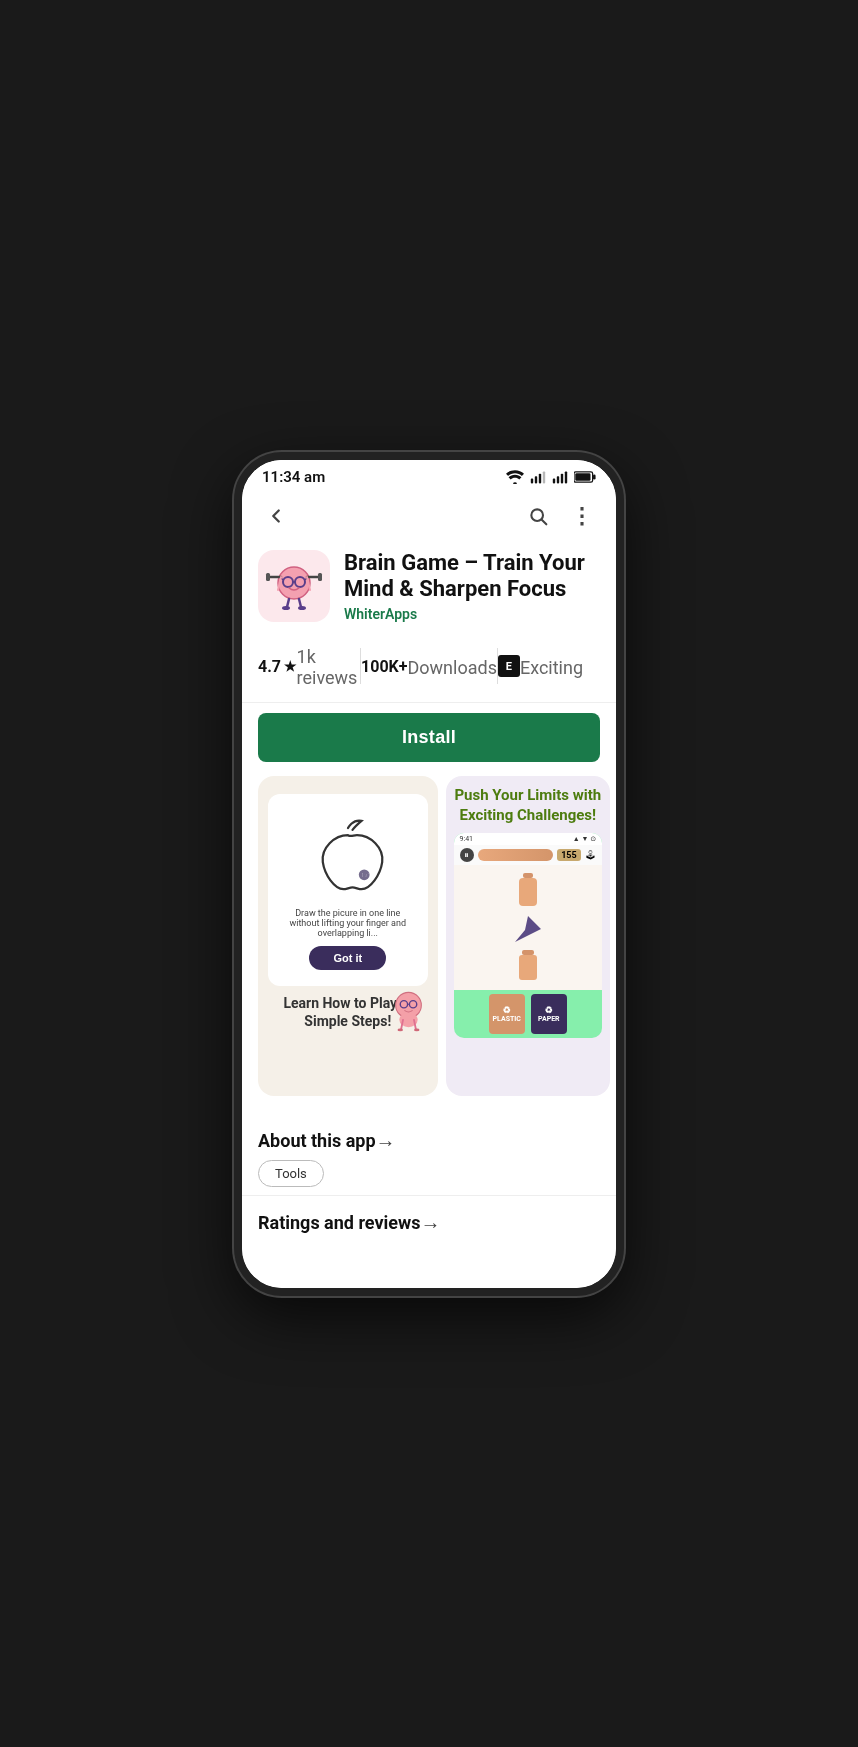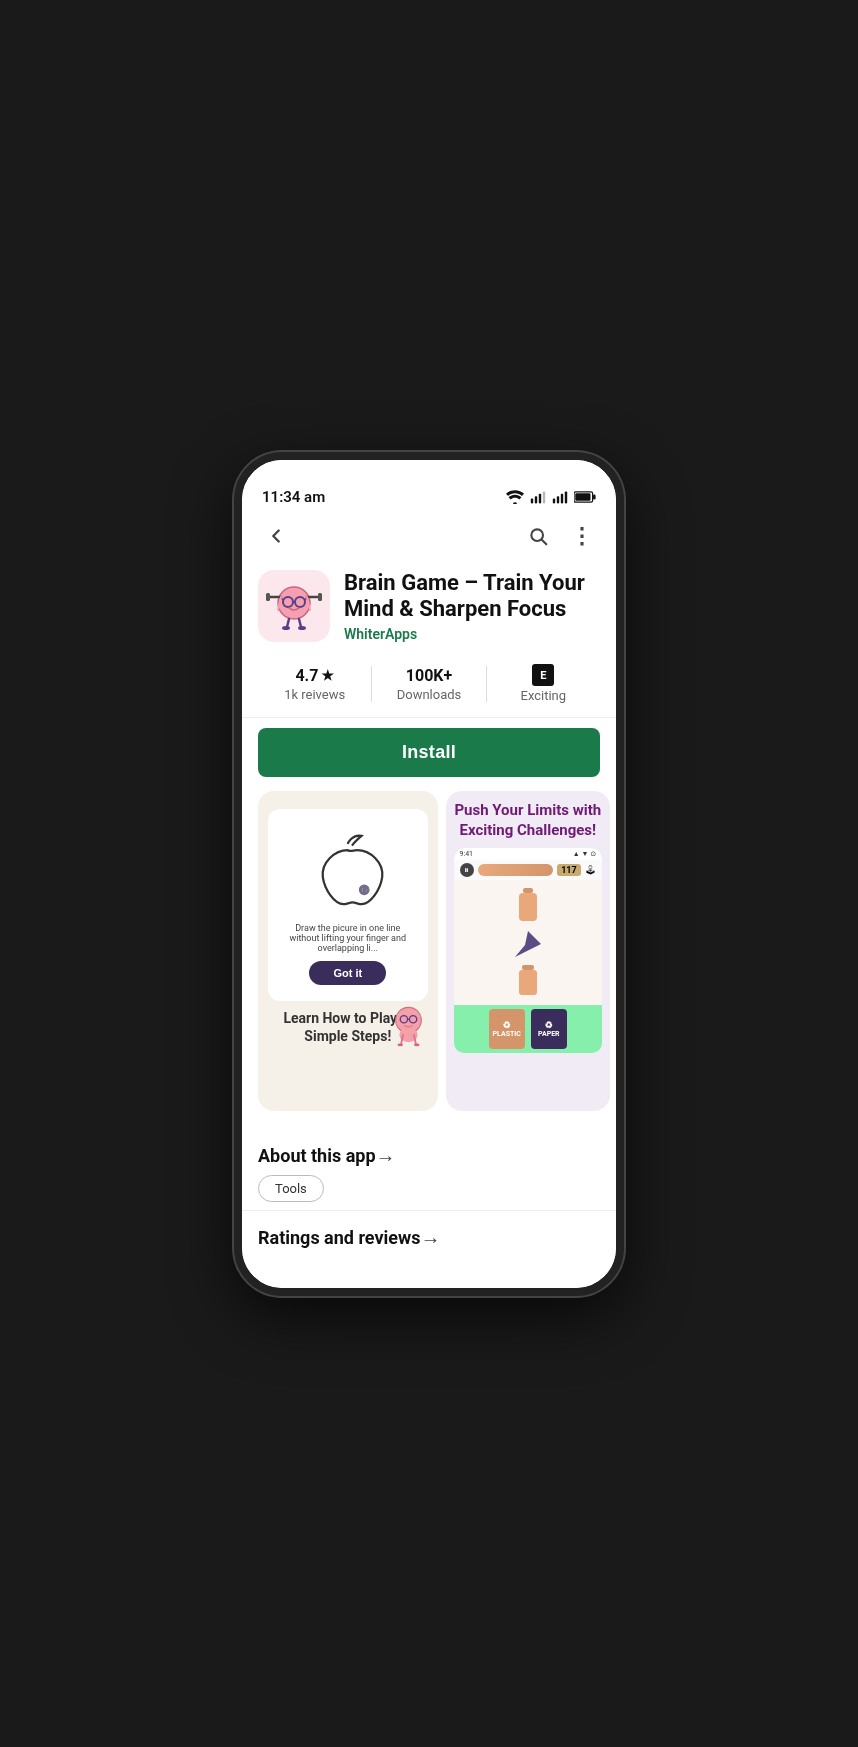--- a/index.html
+++ b/index.html
@@ -33,21 +33,21 @@
       background: #fff;
       scrollbar-width: none;
     }
     .phone-inner::-webkit-scrollbar { display: none; }
 
     
     .status-bar {
       display: flex;
       justify-content: space-between;
       align-items: center;
-      padding: 28px 20px 4px 20px;
+      padding: 8px 20px 4px 20px;
       background: #fff;
     }
     .status-time {
       font-size: 15px;
       font-weight: 600;
       color: #111;
     }
     .status-icons {
       display: flex;
       align-items: center;
@@ -117,34 +117,34 @@
     
     .stats-row {
       display: flex;
       justify-content: space-around;
       align-items: center;
       padding: 10px 16px 14px 16px;
       border-bottom: 1px solid #eee;
     }
     .stat-item {
       display: flex;
-      flex-direction: column;
+      flex-direction: row;
       align-items: center;
       flex: 1;
     }
     .stat-value {
       font-size: 16px;
       font-weight: 700;
       color: #111;
       display: flex;
       align-items: center;
       gap: 3px;
     }
     .stat-label {
-      font-size: 13px;
+      font-size: 18px;
       color: #666;
       margin-top: 2px;
     }
     .stat-divider {
       width: 1px;
       height: 36px;
       background: #ddd;
     }
     .star-icon {
       color: #111;
@@ -203,21 +203,21 @@
       background: #f0ebf5;
       border-radius: 16px;
       margin-left: 8px;
       overflow: hidden;
       position: relative;
     }
 
     .screenshot-title {
       font-size: 15px;
       font-weight: 700;
-      color: #701a75;
+      color: #4d7c0f;
       text-align: center;
       margin-bottom: 8px;
       line-height: 1.3;
     }
 
     
     .apple-screen {
       background: #fff;
       border-radius: 12px;
       padding: 16px;
@@ -523,21 +523,21 @@
           <div class="screenshot-title">Push Your Limits with Exciting Challenges!</div>
 
           <div class="game-phone-mock">
             <div class="game-phone-status">
               <span>9:41</span>
               <span>▲ ▼ ⊙</span>
             </div>
             <div class="game-progress-bar">
               <span style="font-size:9px; background:#444; color:#fff; border-radius:50%; width:14px; height:14px; display:flex; align-items:center; justify-content:center;">⏸</span>
               <div class="game-bar-fill"></div>
-              <div class="game-score">117</div>
+              <div class="game-score">155</div>
               <span style="font-size:9px;">🕹</span>
             </div>
             <div class="game-area">
 
               <svg width="22" height="35" viewBox="0 0 22 35">
                 <rect x="6" y="0" width="10" height="5" rx="2" fill="#d4936a"></rect>
                 <rect x="2" y="5" width="18" height="28" rx="4" fill="#e8a87a"></rect>
               </svg>
 
               <svg width="30" height="30" viewBox="0 0 30 30">

